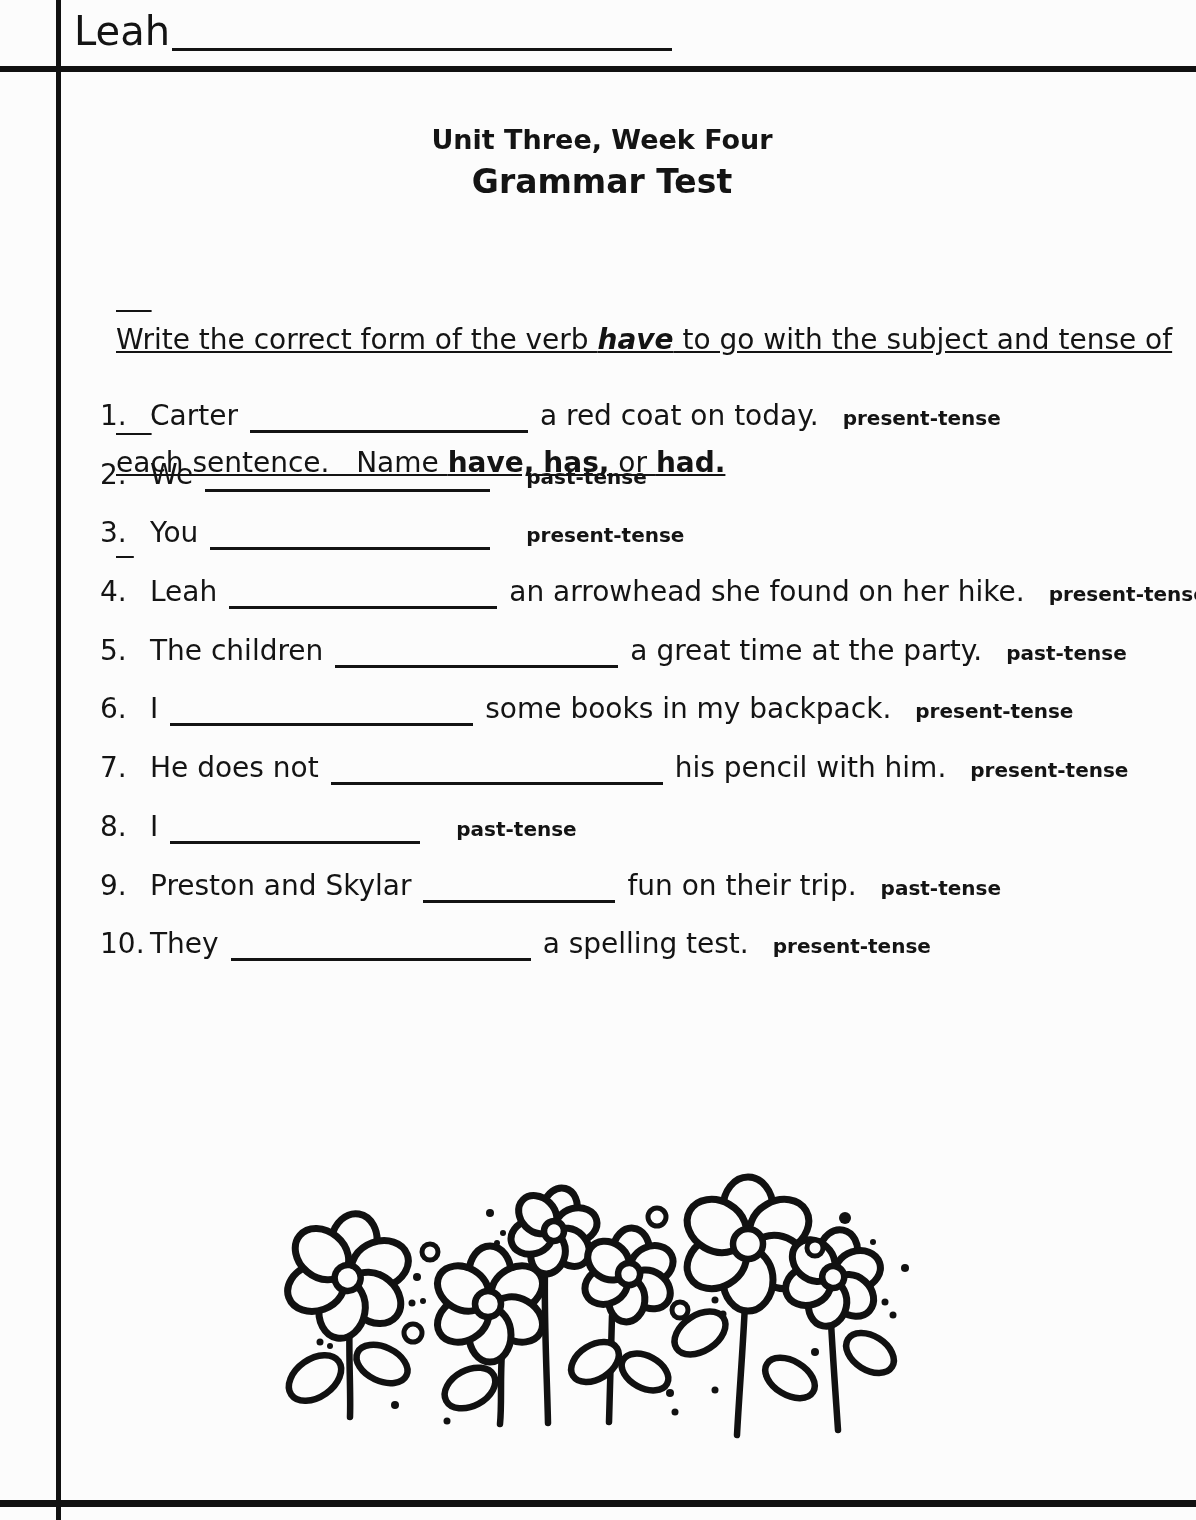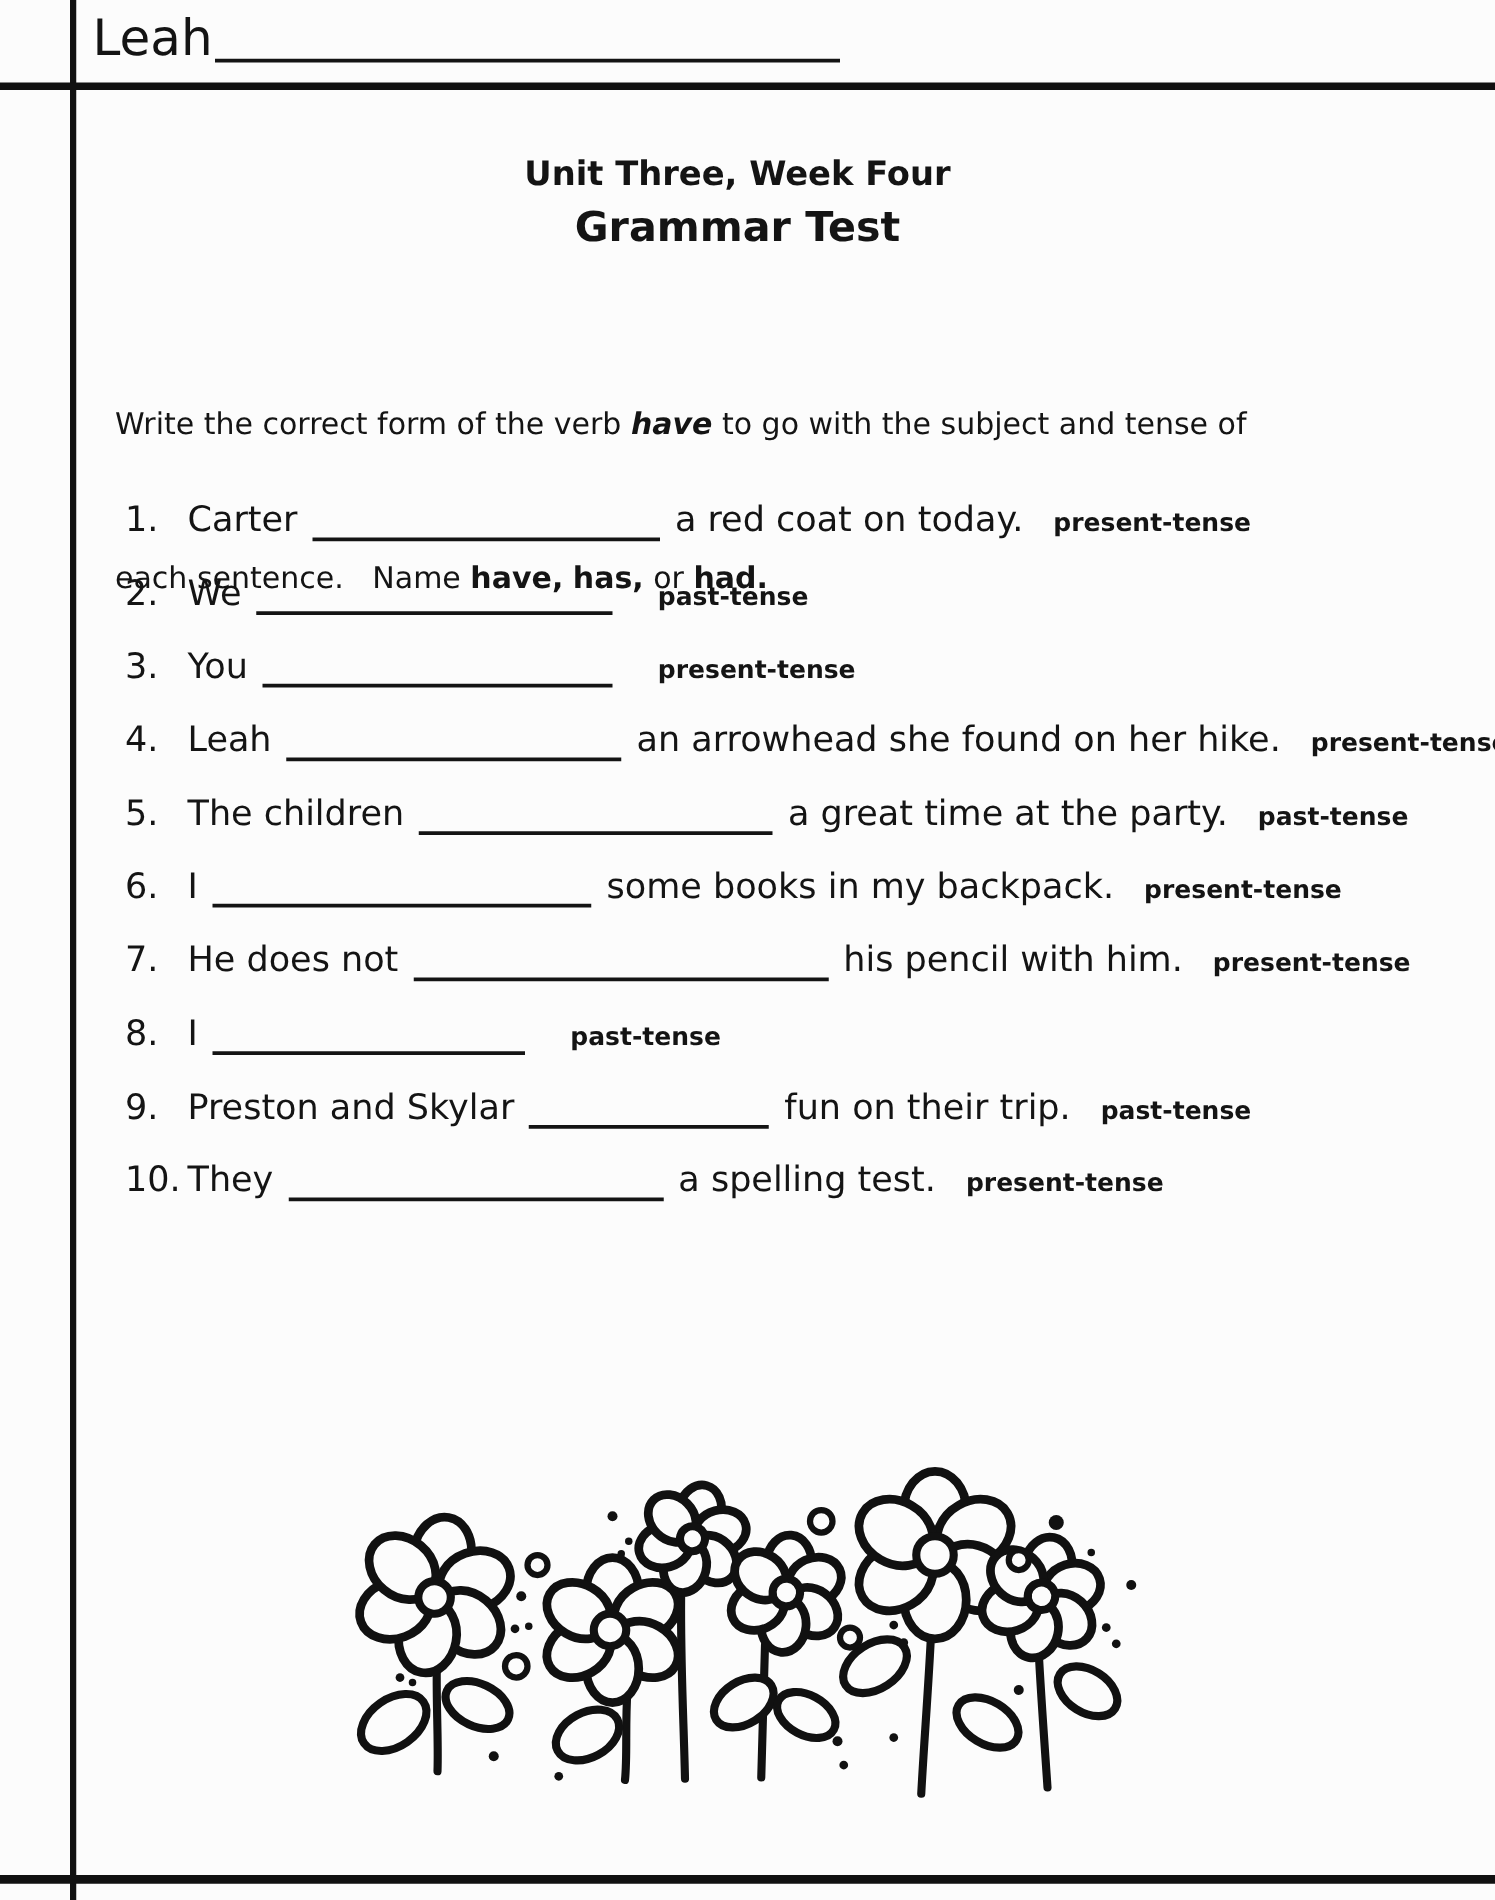--- a/index.html
+++ b/index.html
@@ -10,25 +10,25 @@
   }
   
   .rule-v{position:absolute;left:56px;top:0;width:5px;height:1520px;background:#111;}
   .rule-top{position:absolute;left:0;top:66px;width:1196px;height:6px;background:#111;}
   .rule-bottom{position:absolute;left:0;top:1500px;width:1196px;height:7px;background:#111;}
   
   .name-row{position:absolute;top:8px;left:74px;font-size:40px;white-space:nowrap;}
   .name-blank{display:inline-block;width:500px;height:1px;border-bottom:3px solid #141414;
     position:relative;top:6px;margin-left:2px;}
   
-  .title-block{position:absolute;top:124px;left:0;width:1180px;text-align:center;font-weight:bold;}
+  .title-block{position:absolute;top:124px;left:12px;width:1180px;text-align:center;font-weight:bold;}
   .title-line1{font-size:27px;}
   .title-line2{font-size:33px;margin-top:7px;}
   
-  .instructions{position:absolute;top:237px;left:92px;font-size:24px;line-height:41px;white-space:pre;}
+  .instructions{position:absolute;top:237px;left:116px;font-size:28px;line-height:41px;white-space:pre;text-decoration:underline;}
   .bold{font-weight:bold;}
   .boldital{font-weight:bold;font-style:italic;}
   
   .questions{position:absolute;top:399px;left:100px;}
   .q-row{display:flex;align-items:baseline;height:58.7px;white-space:pre;font-size:28px;}
   .q-num{min-width:50px;}
   .q-blank{display:inline-block;height:1px;border-bottom:3.5px solid #141414;
     position:relative;top:8px;margin:0 12px;}
   .q-tense{font-weight:bold;font-size:20px;margin-left:24px;}
   

